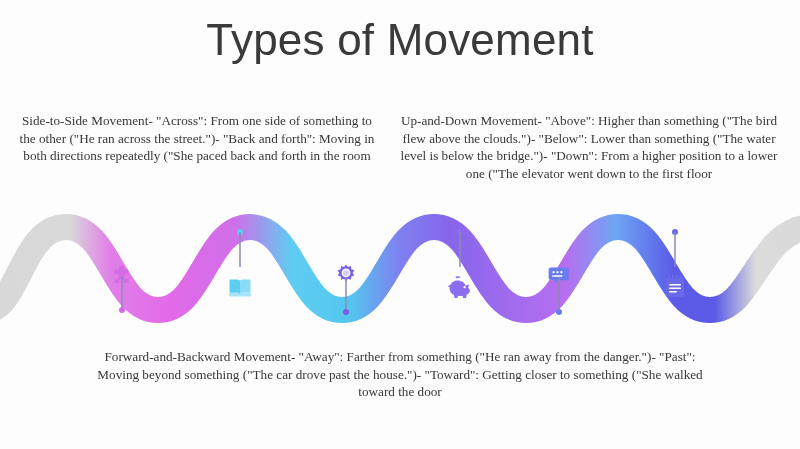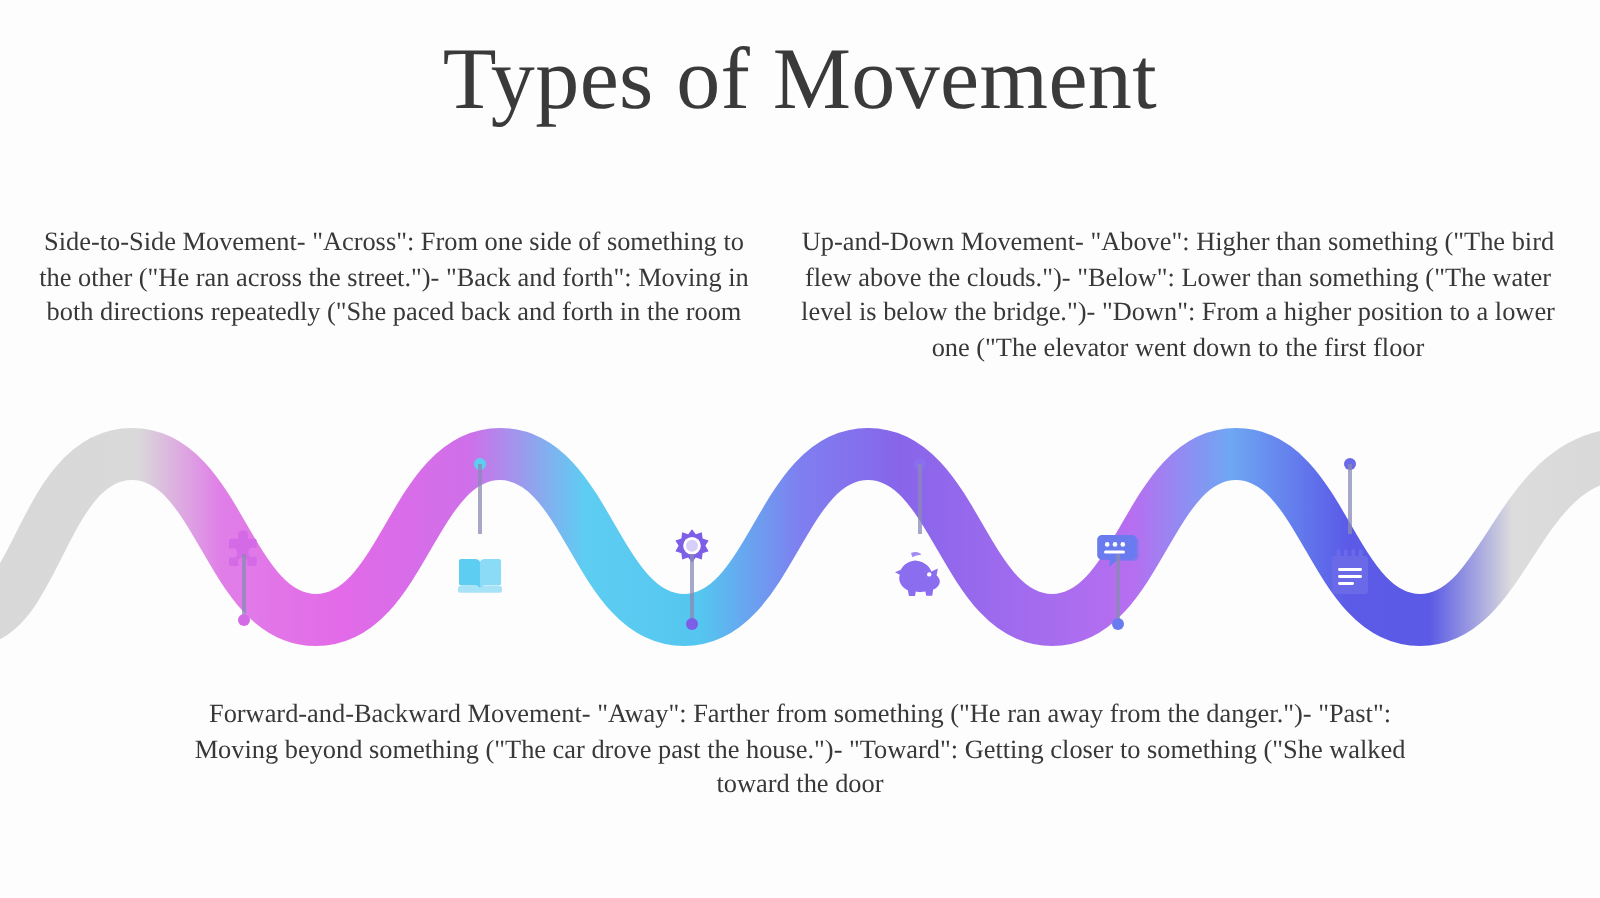--- a/index.html
+++ b/index.html
@@ -23,21 +23,21 @@
     background: #fdfdfd;
   }
 
   
   .title {
     position: absolute;
     left: 0;
     top: 16px;
     width: 800px;
     text-align: center;
-    font-family: Liberation Serif, serif;
+    font-family: Liberation Sans, sans-serif;
     font-size: 44px;
     font-weight: 400;
     color: #3a3a3a;
     letter-spacing: 0.2px;
     line-height: 1.1;
   }
 
   
   .txt {
     position: absolute;

